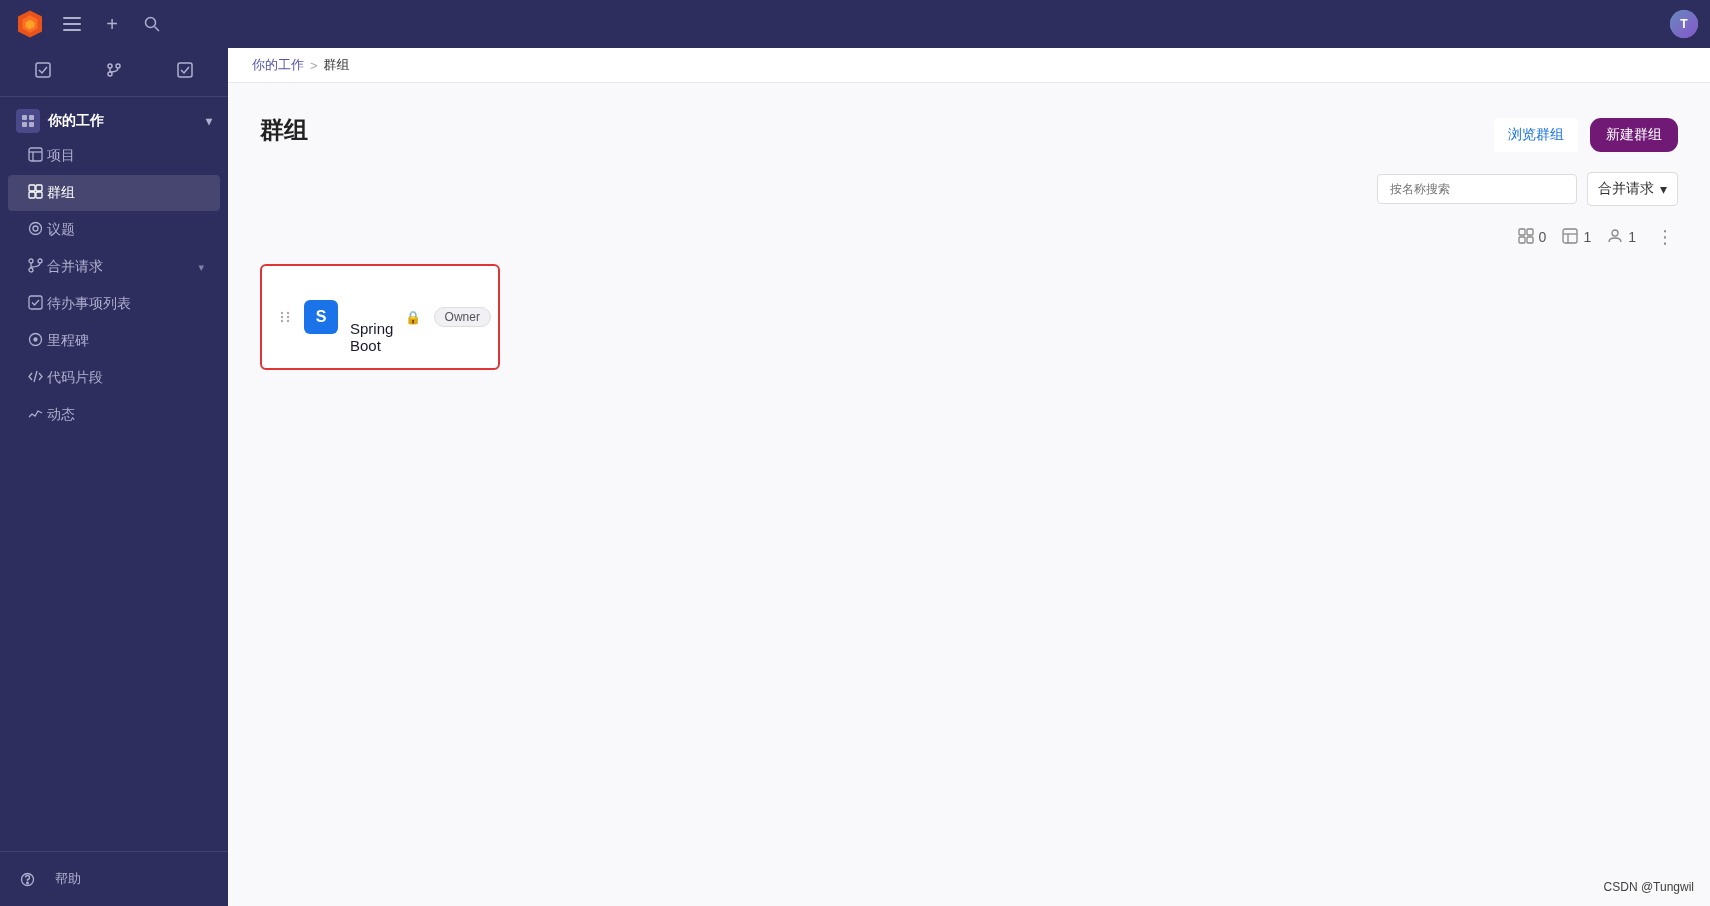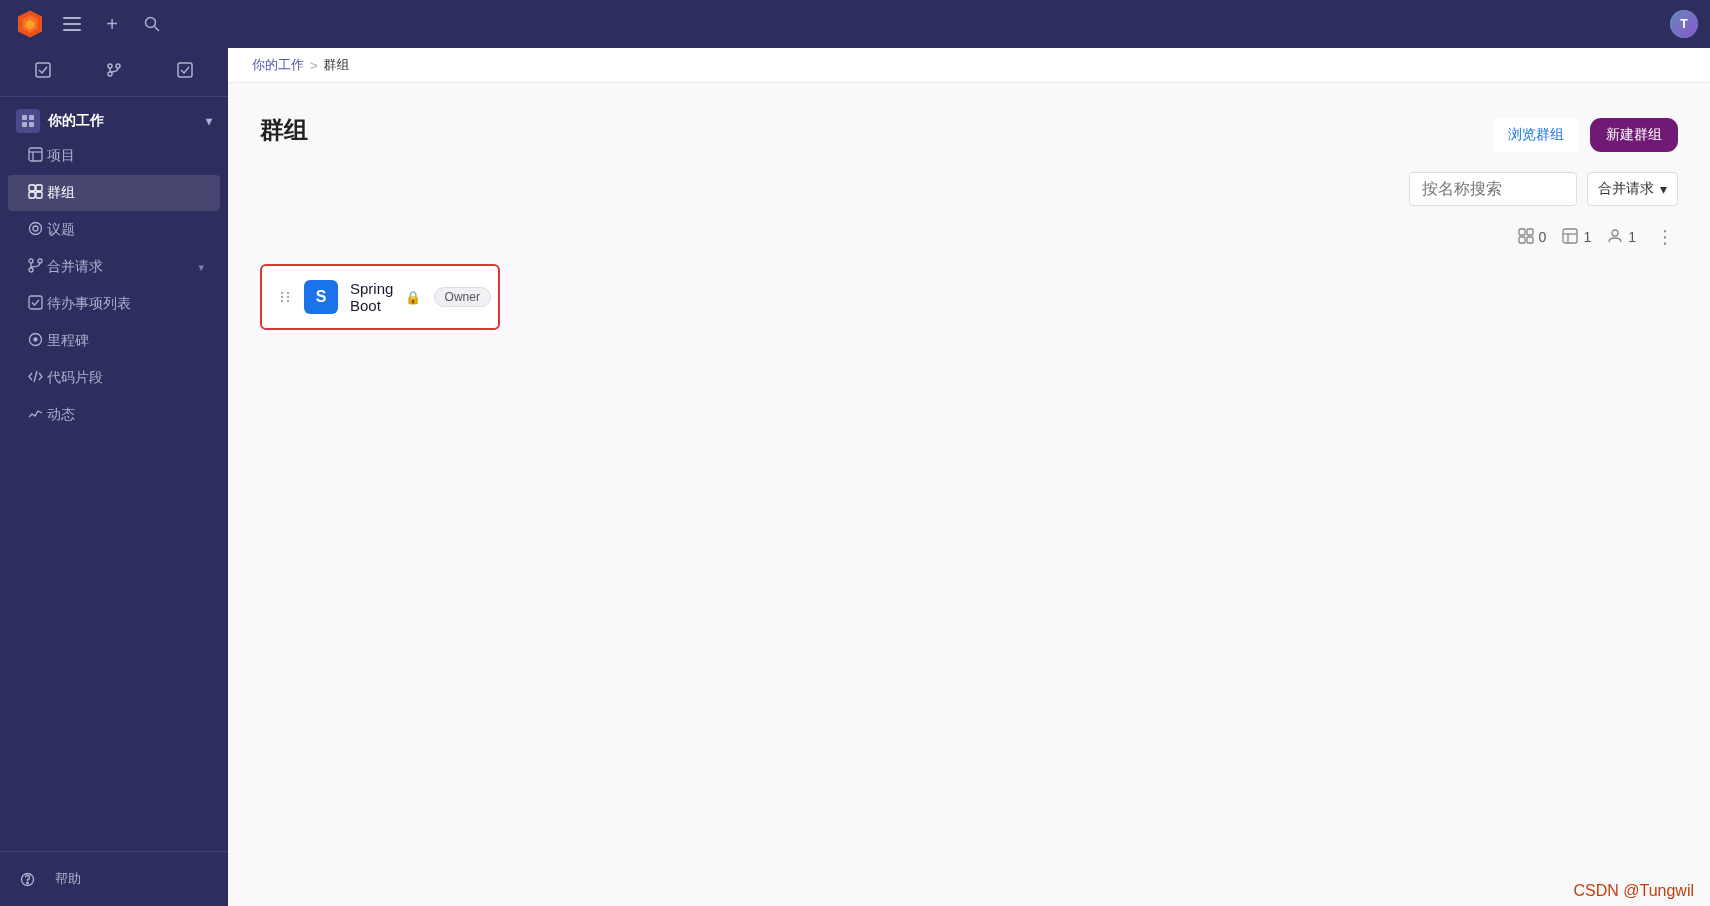--- a/index.html
+++ b/index.html
@@ -225,23 +225,23 @@
     }
     .search-input-wrap {
       position: relative;
       display: flex;
       align-items: center;
     }
     .search-input {
       border: 1px solid #ddd;
       border-radius: 4px;
       padding: 7px 12px;
-      font-size: 16px;
+      font-size: 12px;
       outline: none;
-      width: 168px;
+      width: 200px;
       background: #fff;
     }
     .sort-dropdown {
       display: flex;
       align-items: center;
       border: 1px solid #ddd;
       border-radius: 4px;
       padding: 7px 10px;
       background: #fff;
       font-size: 14px;
@@ -281,20 +281,21 @@
       justify-content: center;
       color: white;
       font-weight: 700;
       font-size: 16px;
       flex-shrink: 0;
     }
     .group-name {
       font-size: 15px;
       font-weight: 500;
       color: #1a1a2e;
+      margin-top: 40px;
     }
     .group-lock-icon {
       color: #888;
       font-size: 13px;
     }
     .group-badge {
       background: #f0f0f5;
       border: 1px solid #ddd;
       border-radius: 20px;
       padding: 2px 10px;
@@ -321,24 +322,24 @@
     .more-btn {
       color: #888;
       font-size: 18px;
       cursor: pointer;
       padding: 4px;
     }
 
     
     .watermark {
       position: fixed;
-      bottom: 6px;
+      bottom: 12px;
       right: 16px;
-      font-size: 16px;
-      color: #c2410c;
+      font-size: 12px;
+      color: #404040;
     }
   </style>
 </head>
 <body>
 
 <div class="topbar">
   <div class="topbar-logo">
     <svg width="30" height="30" viewBox="0 0 100 100">
       <polygon points="50,5 90,25 90,75 50,95 10,75 10,25" fill="#e8531a"></polygon>
       <polygon points="50,20 75,35 75,65 50,80 25,65 25,35" fill="#fc6d26"></polygon>

